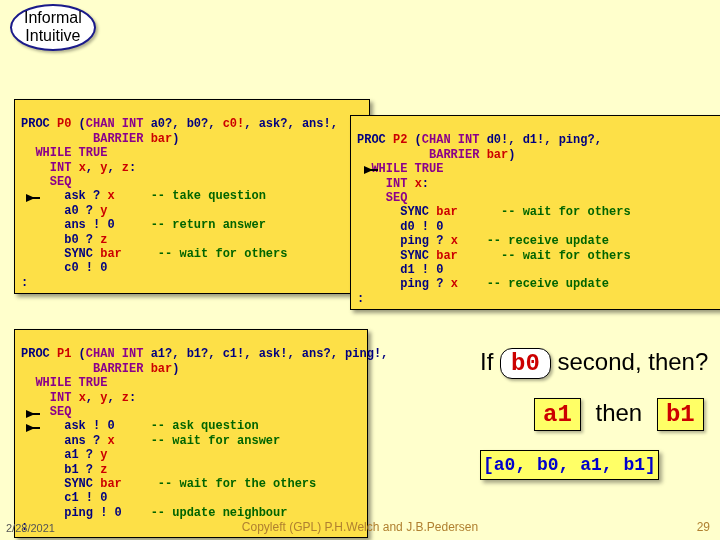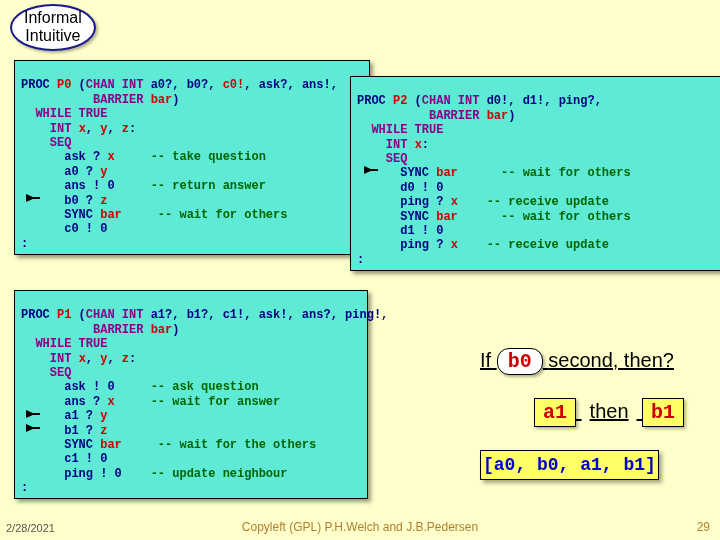--- a/index.html
+++ b/index.html
@@ -40,49 +40,49 @@
   .title .occ {
     font-family: "Times New Roman", serif;
     color: #cc0000;
   }
   .title .exe {
     font-style: italic;
     font-size: 26px;
   }
   .codebox {
     position: absolute;
-    background: #5eead4;
+    background: #fde047;
     border: 1px solid #000;
     box-shadow: 3px 3px 4px rgba(0,0,0,.4);
     padding: 3px 6px;
     font-family: "Courier New", monospace;
     font-size: 12px;
     font-weight: bold;
     line-height: 1.2;
     white-space: pre;
     color: #000080;
+    margin-top: 39px;
   }
   .kw-proc { color: #000080; }
   .pname { color: #cc0000; }
   .kw { color: #8b008b; }
   .typ { color: #8b008b; }
   .var { color: #cc0000; }
   .cmt { color: #006400; }
   .bar { color: #cc0000; }
   .arrow {
     display: inline-block;
     width: 18px;
     text-align: center;
   }
   .arrow svg { vertical-align: -2px; }
   .question {
     position: absolute;
-    font-size: 20px;
+    font-size: 24px;
     color: #000;
-    text-decoration: underline;
   }
   .pill {
     display: inline-block;
     background: white;
     border: 1px solid #000;
     border-radius: 12px;
     padding: 1px 10px;
     font-family: "Courier New", monospace;
     font-weight: bold;
     color: #cc0000;

